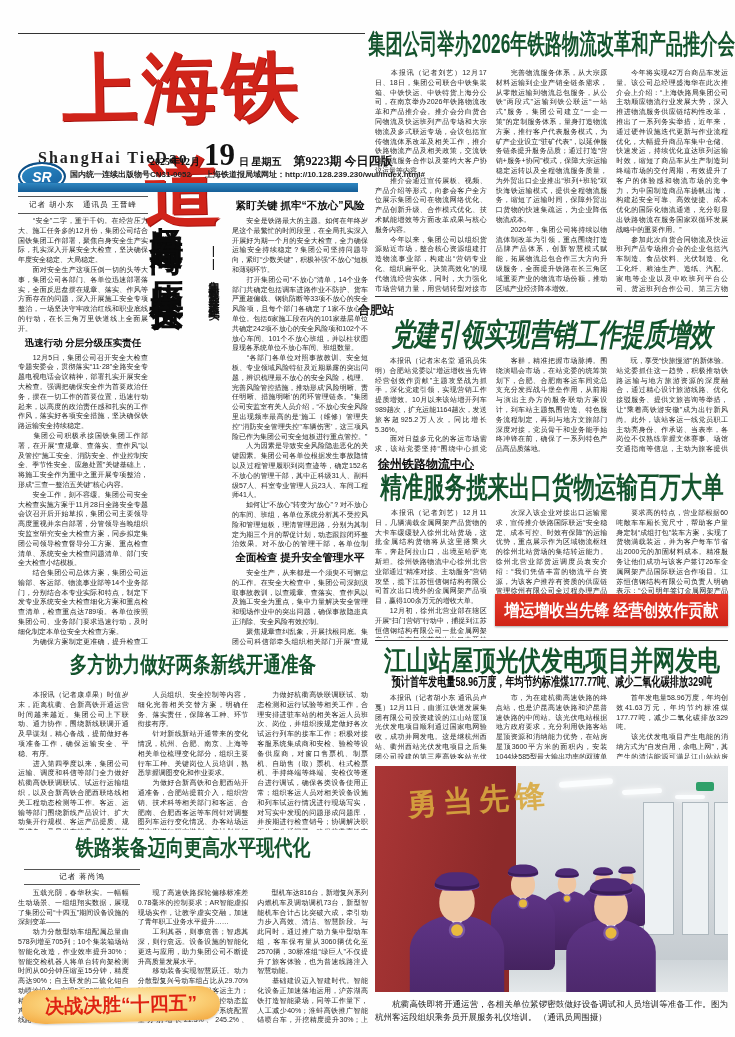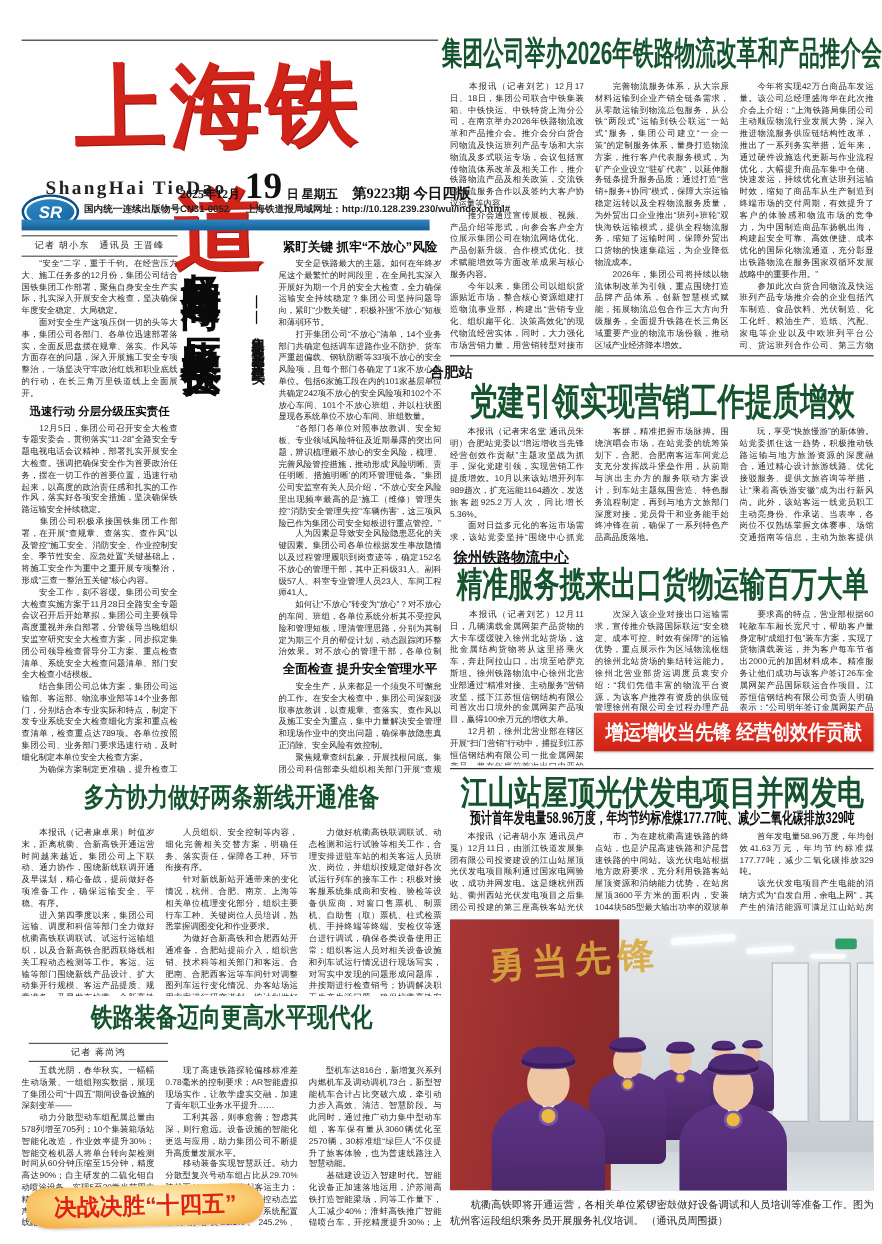--- a/index.html
+++ b/index.html
@@ -98,21 +98,21 @@
 　　为精准掌握企业物流需求，集团公司针对企业个性化需求，以服务升级回应客户期待，建立板块化、专业</div>
     <div class="col bt">　　完善物流服务体系，从大宗原材料运输到企业产销全链条需求，从零散运输到物流总包服务，从公铁“两段式”运输到铁公联运“一站式”服务，集团公司建立“一企一策”的定制服务体系，量身打造物流方案，推行客户代表服务模式，为矿产企业设立“驻矿代表”，以延伸服务链条提升服务品质；通过打造“营销+服务+协同”模式，保障大宗运输稳定运转以及全程物流服务质量，为外贸出口企业推出“班列+班轮”双快海铁运输模式，提供全程物流服务，缩短了运输时间，保障外贸出口货物的快速集疏运，为企业降低物流成本。
 　　2026年，集团公司将持续以物流体制改革为引领，重点围绕打造品牌产品体系，创新智慧模式赋能，拓展物流总包合作三大方向升级服务，全面提升铁路在长三角区域重要产业的物流市场份额，推动区域产业经济降本增效。
 　　上海安东商品轿车铁路运输有限公司是安吉物流与中铁特货合资控股专业物流企业。该公司装载商品车铁路运输业务主板块，主要发送上汽大众品牌商品车，2024年该公司在集团公司管内发运商品车15.5万台，</div>
     <div class="col bt">　　今年将实现42万台商品车发运量。该公司总经理盛海华在此次推介会上介绍：“上海铁路局集团公司主动顺应物流行业发展大势，深入推进物流服务供应链结构性改革，推出了一系列务实举措，近年来，通过硬件设施迭代更新与作业流程优化，大幅提升商品车集中仓储、快速发运，持续优化直达班列运输时效，缩短了商品车从生产制造到终端市场的交付周期，有效提升了客户的体验感和物流市场的竞争力，为中国制造商品车扬帆出海，构建起安全可靠、高效便捷、成本优化的国际化物流通道，充分彰显出铁路物流在服务国家双循环发展战略中的重要作用。”
 　　参加此次白货合同物流及快运班列产品专场推介会的企业包括汽车制造、食品饮料、光伏制造、化工化纤、粮油生产、造纸、汽配、家电等企业以及中欧班列平台公司、货运班列合作公司、第三方物流公司等集团公司管内的重点客户。同时，煤矿、港口、钢厂、水泥、海铁联运等30多家企业参加了大宗物流及多式联运专场推介会，大宗物流参会客户运量覆盖全局运量的80%，多式联运客户参会单位运量覆盖全局运量的90%。</div>
   </div>
   <div class="abs rule" style="left:375px;top:296px;width:353px;"></div>
 
   <div class="abs kicker" style="left:358px;top:302px;">合肥站</div>
-  <div class="abs hl" style="left:375px;top:314px;width:353px;height:38px;font-size:31px;">
+  <div class="abs hl" style="left:375px;top:314px;width:353px;height:38px;font-size:31px;font-style:italic;">
     <span class="cond" style="transform:scaleX(0.74);">党建引领实现营销工作提质增效</span>
   </div>
   <div class="abs cols3" style="left:375px;top:356px;width:353px;height:96px;">
     <div class="col bt">　　本报讯（记者宋名堂 通讯员朱明）合肥站党委以“增运增收当先锋 经营创效作贡献”主题攻坚战为抓手，深化党建引领，实现营销工作提质增效。10月以来该站增开列车989趟次，扩充运能1164趟次，发送旅客超925.2万人次，同比增长5.36%。
 　　面对日益多元化的客运市场需求，该站党委坚持“围绕中心抓党建，抓好党建促发展”的工作理念，班子成员深入践行“四下基层”工作要求，主动对接文旅部门、演艺机构和潜在</div>
     <div class="col bt">　　客群，精准把握市场脉搏。围绕演唱会市场，在站党委的统筹策划下，合肥、合肥南客运车间党总支充分发挥战斗堡垒作用，从前期与演出主办方的服务联动方案设计，到车站主题氛围营造、特色服务流程制定，再到与地方文旅部门深度对接，党员骨干和业务能手始终冲锋在前，确保了一系列特色产品高品质落地。
 　　该站管内巢湖东站所在地区及周边旅游资源丰富，依托“最美”合福高铁，越来越多的旅客选择乘着高铁游</div>
     <div class="col bt">　　玩，享受“快旅慢游”的新体验。站党委抓住这一趋势，积极推动铁路运输与地方旅游资源的深度融合，通过精心设计旅游线路、优化接驳服务、提供文旅咨询等举措，让“乘着高铁游安徽”成为出行新风尚。此外，该站客运一线党员职工主动亮身份、作承诺、当表率，各岗位不仅熟练掌握文体赛事、场馆交通指南等信息，主动为旅客提供问询服务，还积极展开乘车营销宣传，在提升旅客出行满意度的同时全力拉动增运增收。</div>
   </div>
 

